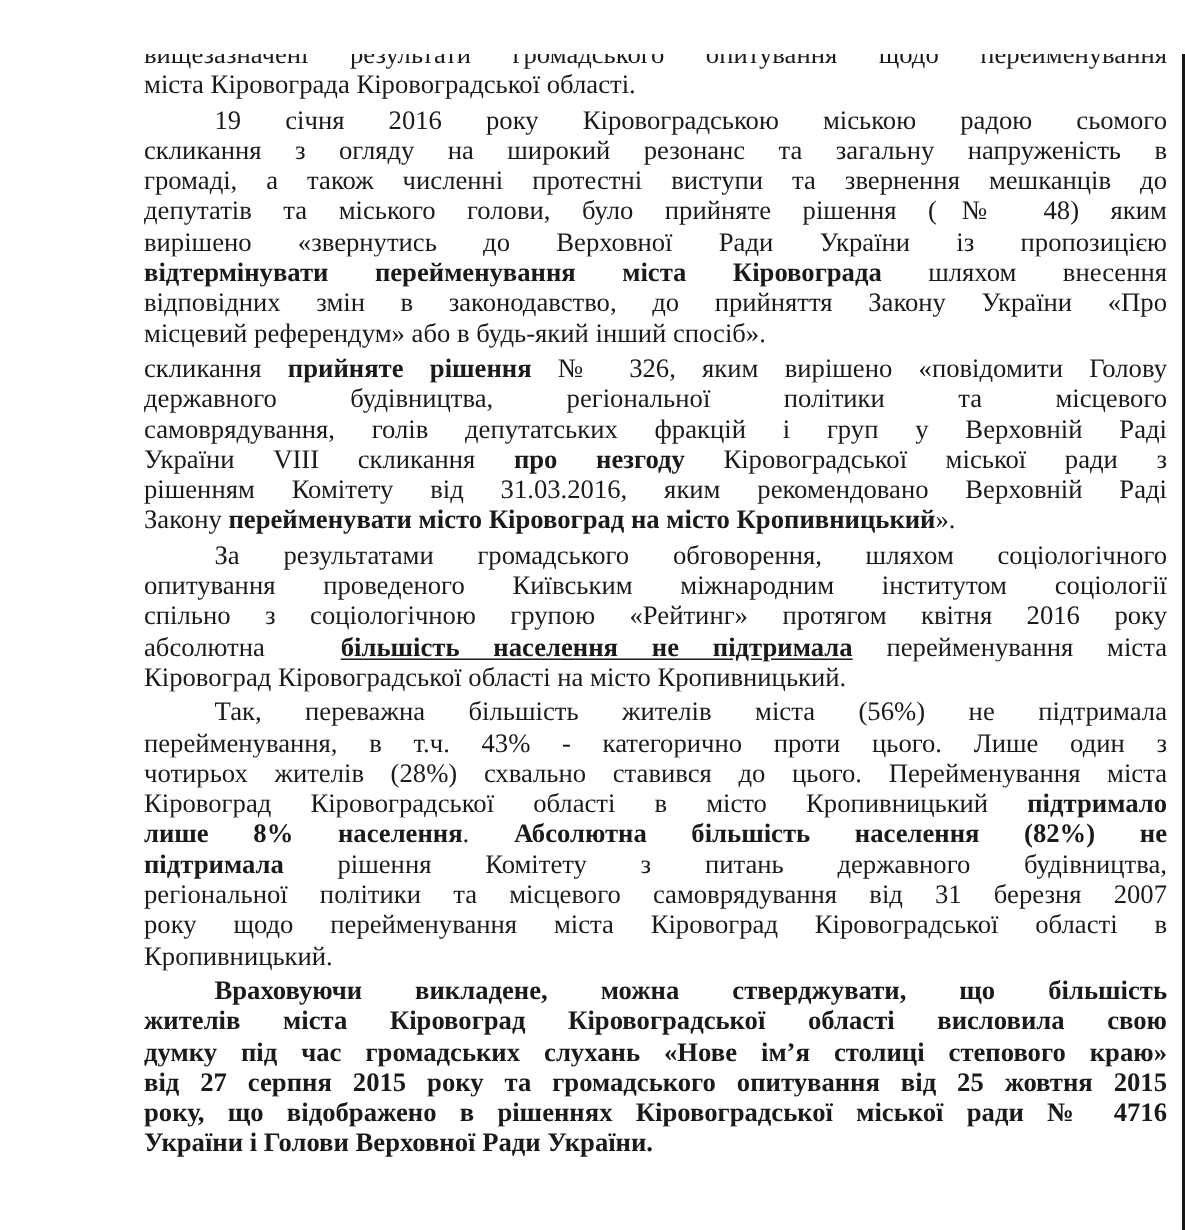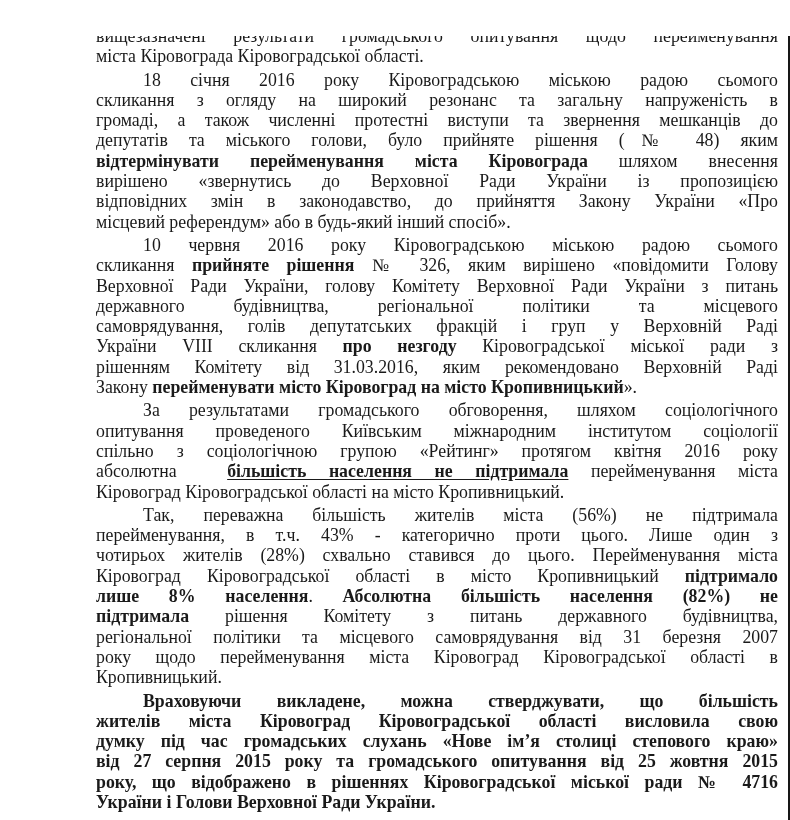--- a/index.html
+++ b/index.html
@@ -61,33 +61,31 @@
 </head>
 <body>
 
 <div class="page" style="background: rgb(255, 255, 255);">
   <div class="doc-body" style="color: rgb(26, 26, 26);">
       <div class="para">
         <div class="line jfull"><span class="">вищезазначені результати громадського опитування щодо перейменування</span></div>
         <div class="line"><span class="">міста Кіровограда Кіровоградської області.</span></div>
       </div>
       <div class="para">
-        <div class="line jfull first"><span class="">18 січня 2016 року Кіровоградською міською радою сьомого</span></div>
+        <div class="line jfull first"><span class="">19 січня 2016 року Кіровоградською міською радою сьомого</span></div>
         <div class="line jfull"><span class="">скликання з огляду на широкий резонанс та загальну напруженість в</span></div>
         <div class="line jfull"><span class="">громаді, а також численні протестні виступи та звернення мешканців до</span></div>
         <div class="line jfull"><span class="">депутатів та міського голови, було прийняте рішення (№ 48) яким</span></div>
+        <div class="line jfull"><span class="">вирішено «звернутись до Верховної Ради України із пропозицією</span></div>
         <div class="line jfull"><span class="run-b ">відтермінувати перейменування міста Кіровограда</span><span class=""> шляхом внесення</span></div>
-        <div class="line jfull"><span class="">вирішено «звернутись до Верховної Ради України із пропозицією</span></div>
         <div class="line jfull"><span class="">відповідних змін в законодавство, до прийняття Закону України «Про</span></div>
         <div class="line"><span class="">місцевий референдум» або в будь-який інший спосіб».</span></div>
       </div>
       <div class="para">
-        <div class="line jfull first"><span class="">10 червня 2016 року Кіровоградською міською радою сьомого</span></div>
         <div class="line jfull"><span class="">скликання </span><span class="run-b ">прийняте рішення</span><span class=""> № 326, яким вирішено «повідомити Голову</span></div>
-        <div class="line jfull"><span class="">Верховної Ради України, голову Комітету Верховної Ради України з питань</span></div>
         <div class="line jfull"><span class="">державного будівництва, регіональної політики та місцевого</span></div>
         <div class="line jfull"><span class="">самоврядування, голів депутатських фракцій і груп у Верховній Раді</span></div>
         <div class="line jfull"><span class="">України VIII скликання </span><span class="run-b ">про незгоду</span><span class=""> Кіровоградської міської ради з</span></div>
         <div class="line jfull"><span class="">рішенням Комітету від 31.03.2016, яким рекомендовано Верховній Раді</span></div>
         <div class="line"><span class="">Закону </span><span class="run-b ">перейменувати місто Кіровоград на місто Кропивницький</span><span class="">».</span></div>
       </div>
       <div class="para">
         <div class="line jfull first"><span class="">За результатами громадського обговорення, шляхом соціологічного</span></div>
         <div class="line jfull"><span class="">опитування проведеного Київським міжнародним інститутом соціології</span></div>
         <div class="line jfull"><span class="">спільно з соціологічною групою «Рейтинг» протягом квітня 2016 року</span></div>

